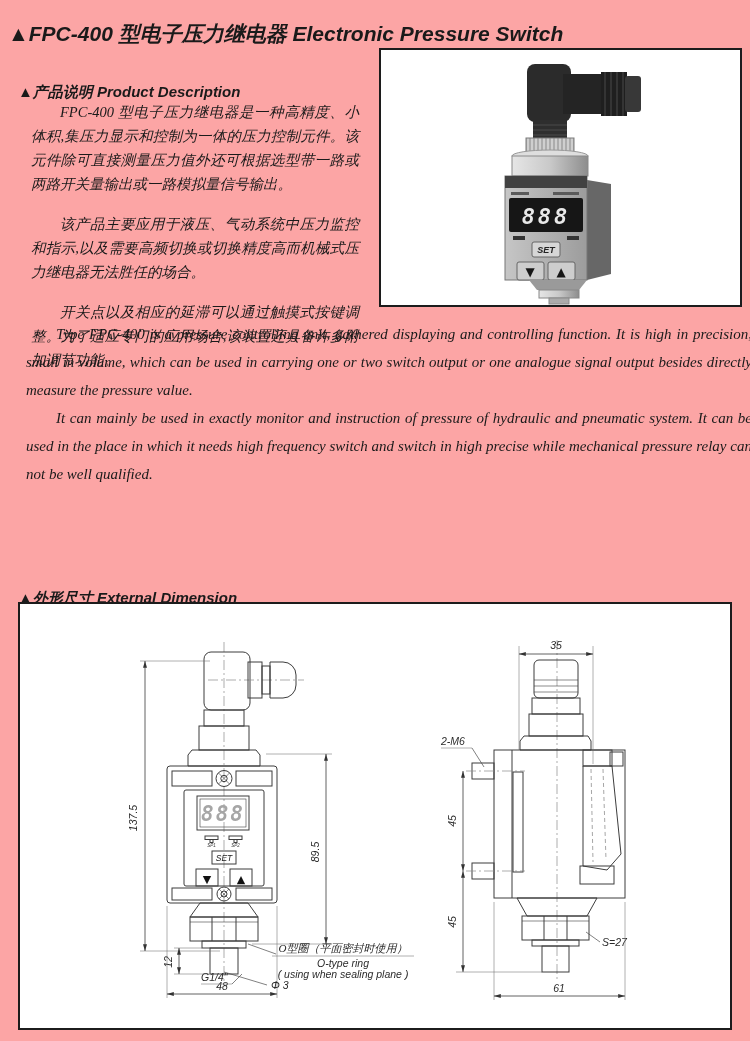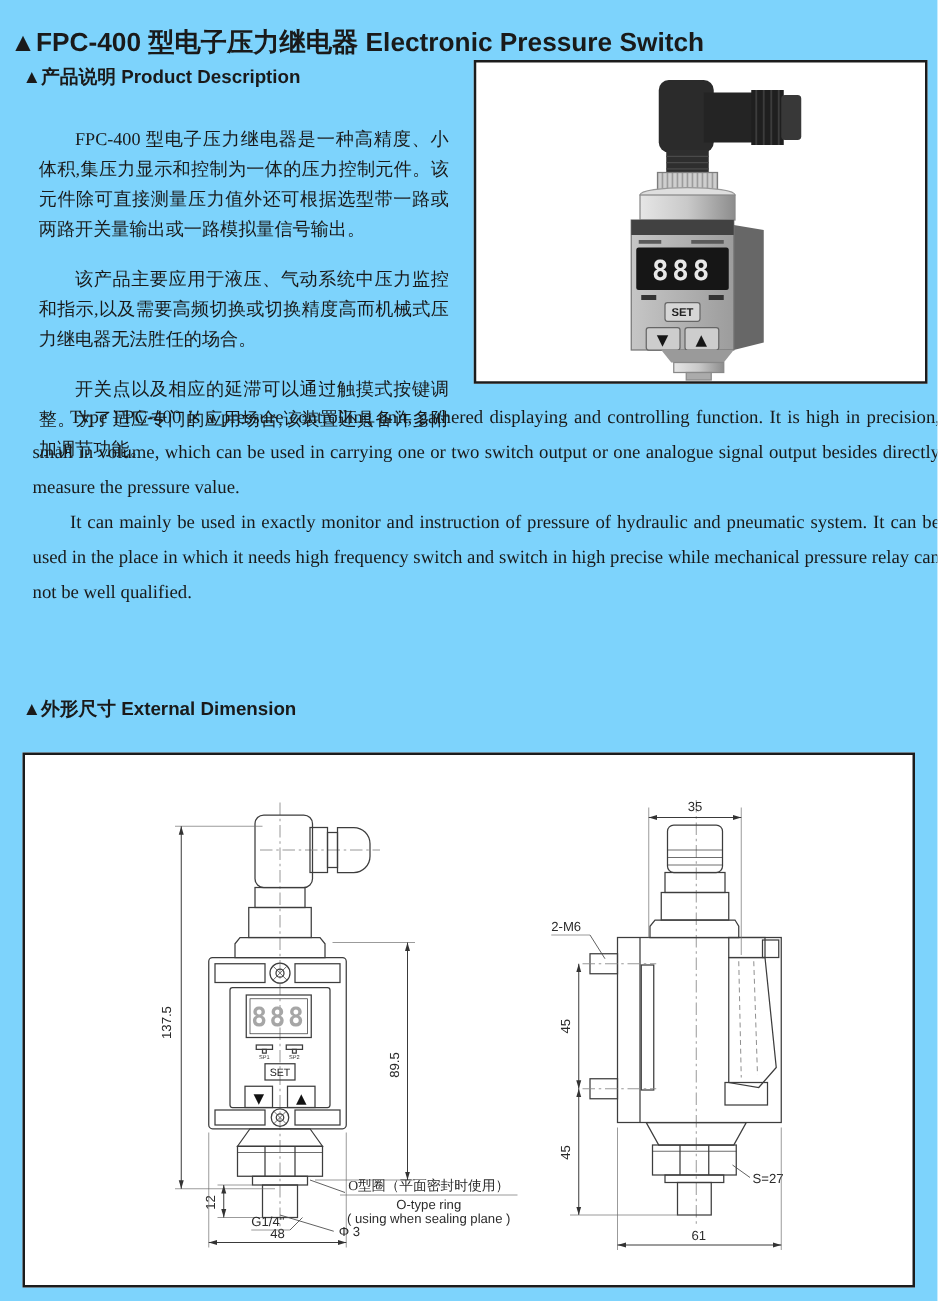--- a/index.html
+++ b/index.html
@@ -1,20 +1,20 @@
 <!DOCTYPE html>
 <html><head>
 <meta charset="utf-8">
 <style>
   html,body{margin:0;padding:0;background:#ffffff;}
-  .page{position:relative;width:750px;height:1041px;background:#7dd3fc;overflow:hidden;
-        font-family:"Liberation Sans",sans-serif;color:#1a1a1a;}
+  .page{position:relative;width:750px;height:1041px;background:#fca5a5;overflow:hidden;
+        font-family:"Liberation Sans",sans-serif;color:#1a1a1a;font-style:italic;}
   .title{position:absolute;left:8px;top:6px;font-size:21px;font-weight:700;
          font-family:"Liberation Sans",sans-serif;letter-spacing:0;}
-  .sec-heading{position:absolute;font-size:15px;font-weight:700;}
+  .sec-heading{position:absolute;font-size:15px;font-weight:700;margin-top:31px;}
   #desc-heading{left:18px;top:52px;}
   #ext-heading{left:18px;top:558px;}
   .cn-text{position:absolute;left:15px;top:84px;width:360px;
            font-family:"Liberation Serif",serif;font-size:14.5px;line-height:24px;
            text-align:justify;}
   .cn-text p{margin:16px;text-indent:2em;}
   .en-text{position:absolute;left:26px;top:320px;width:726px;
            font-family:"Liberation Serif",serif;font-size:15px;line-height:28px;
            text-align:justify;}
   .en-text p{margin:0;text-indent:30px;}

